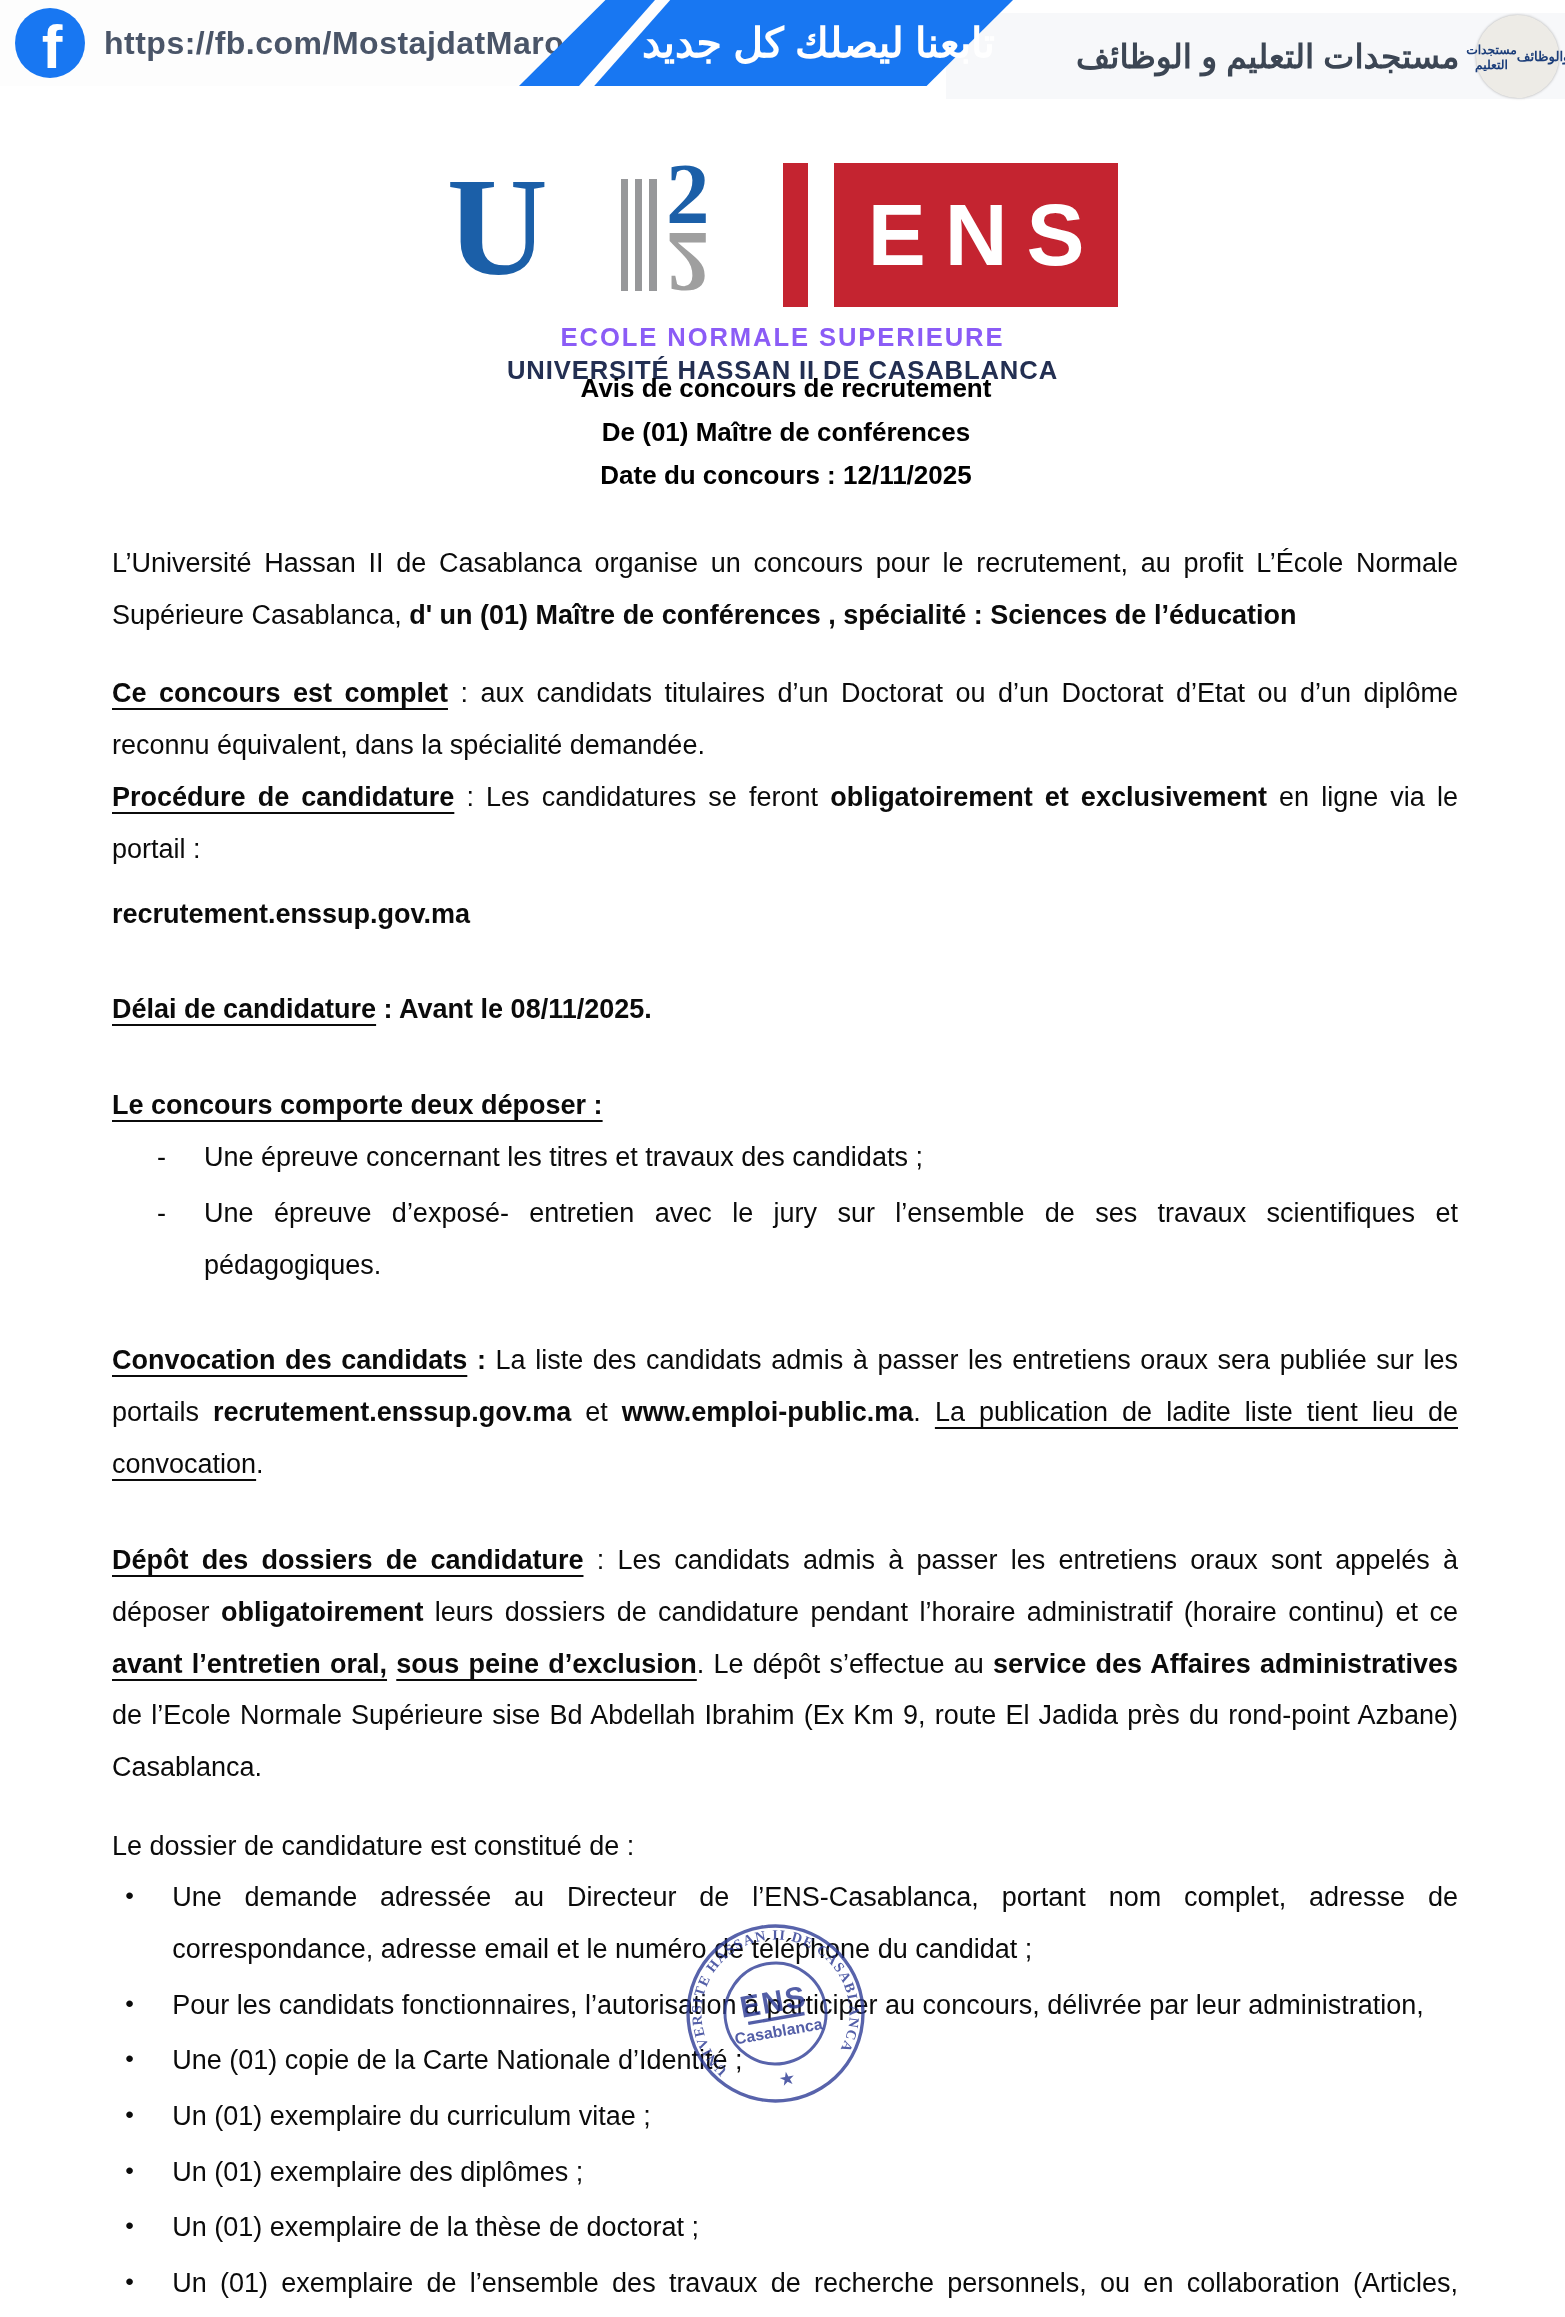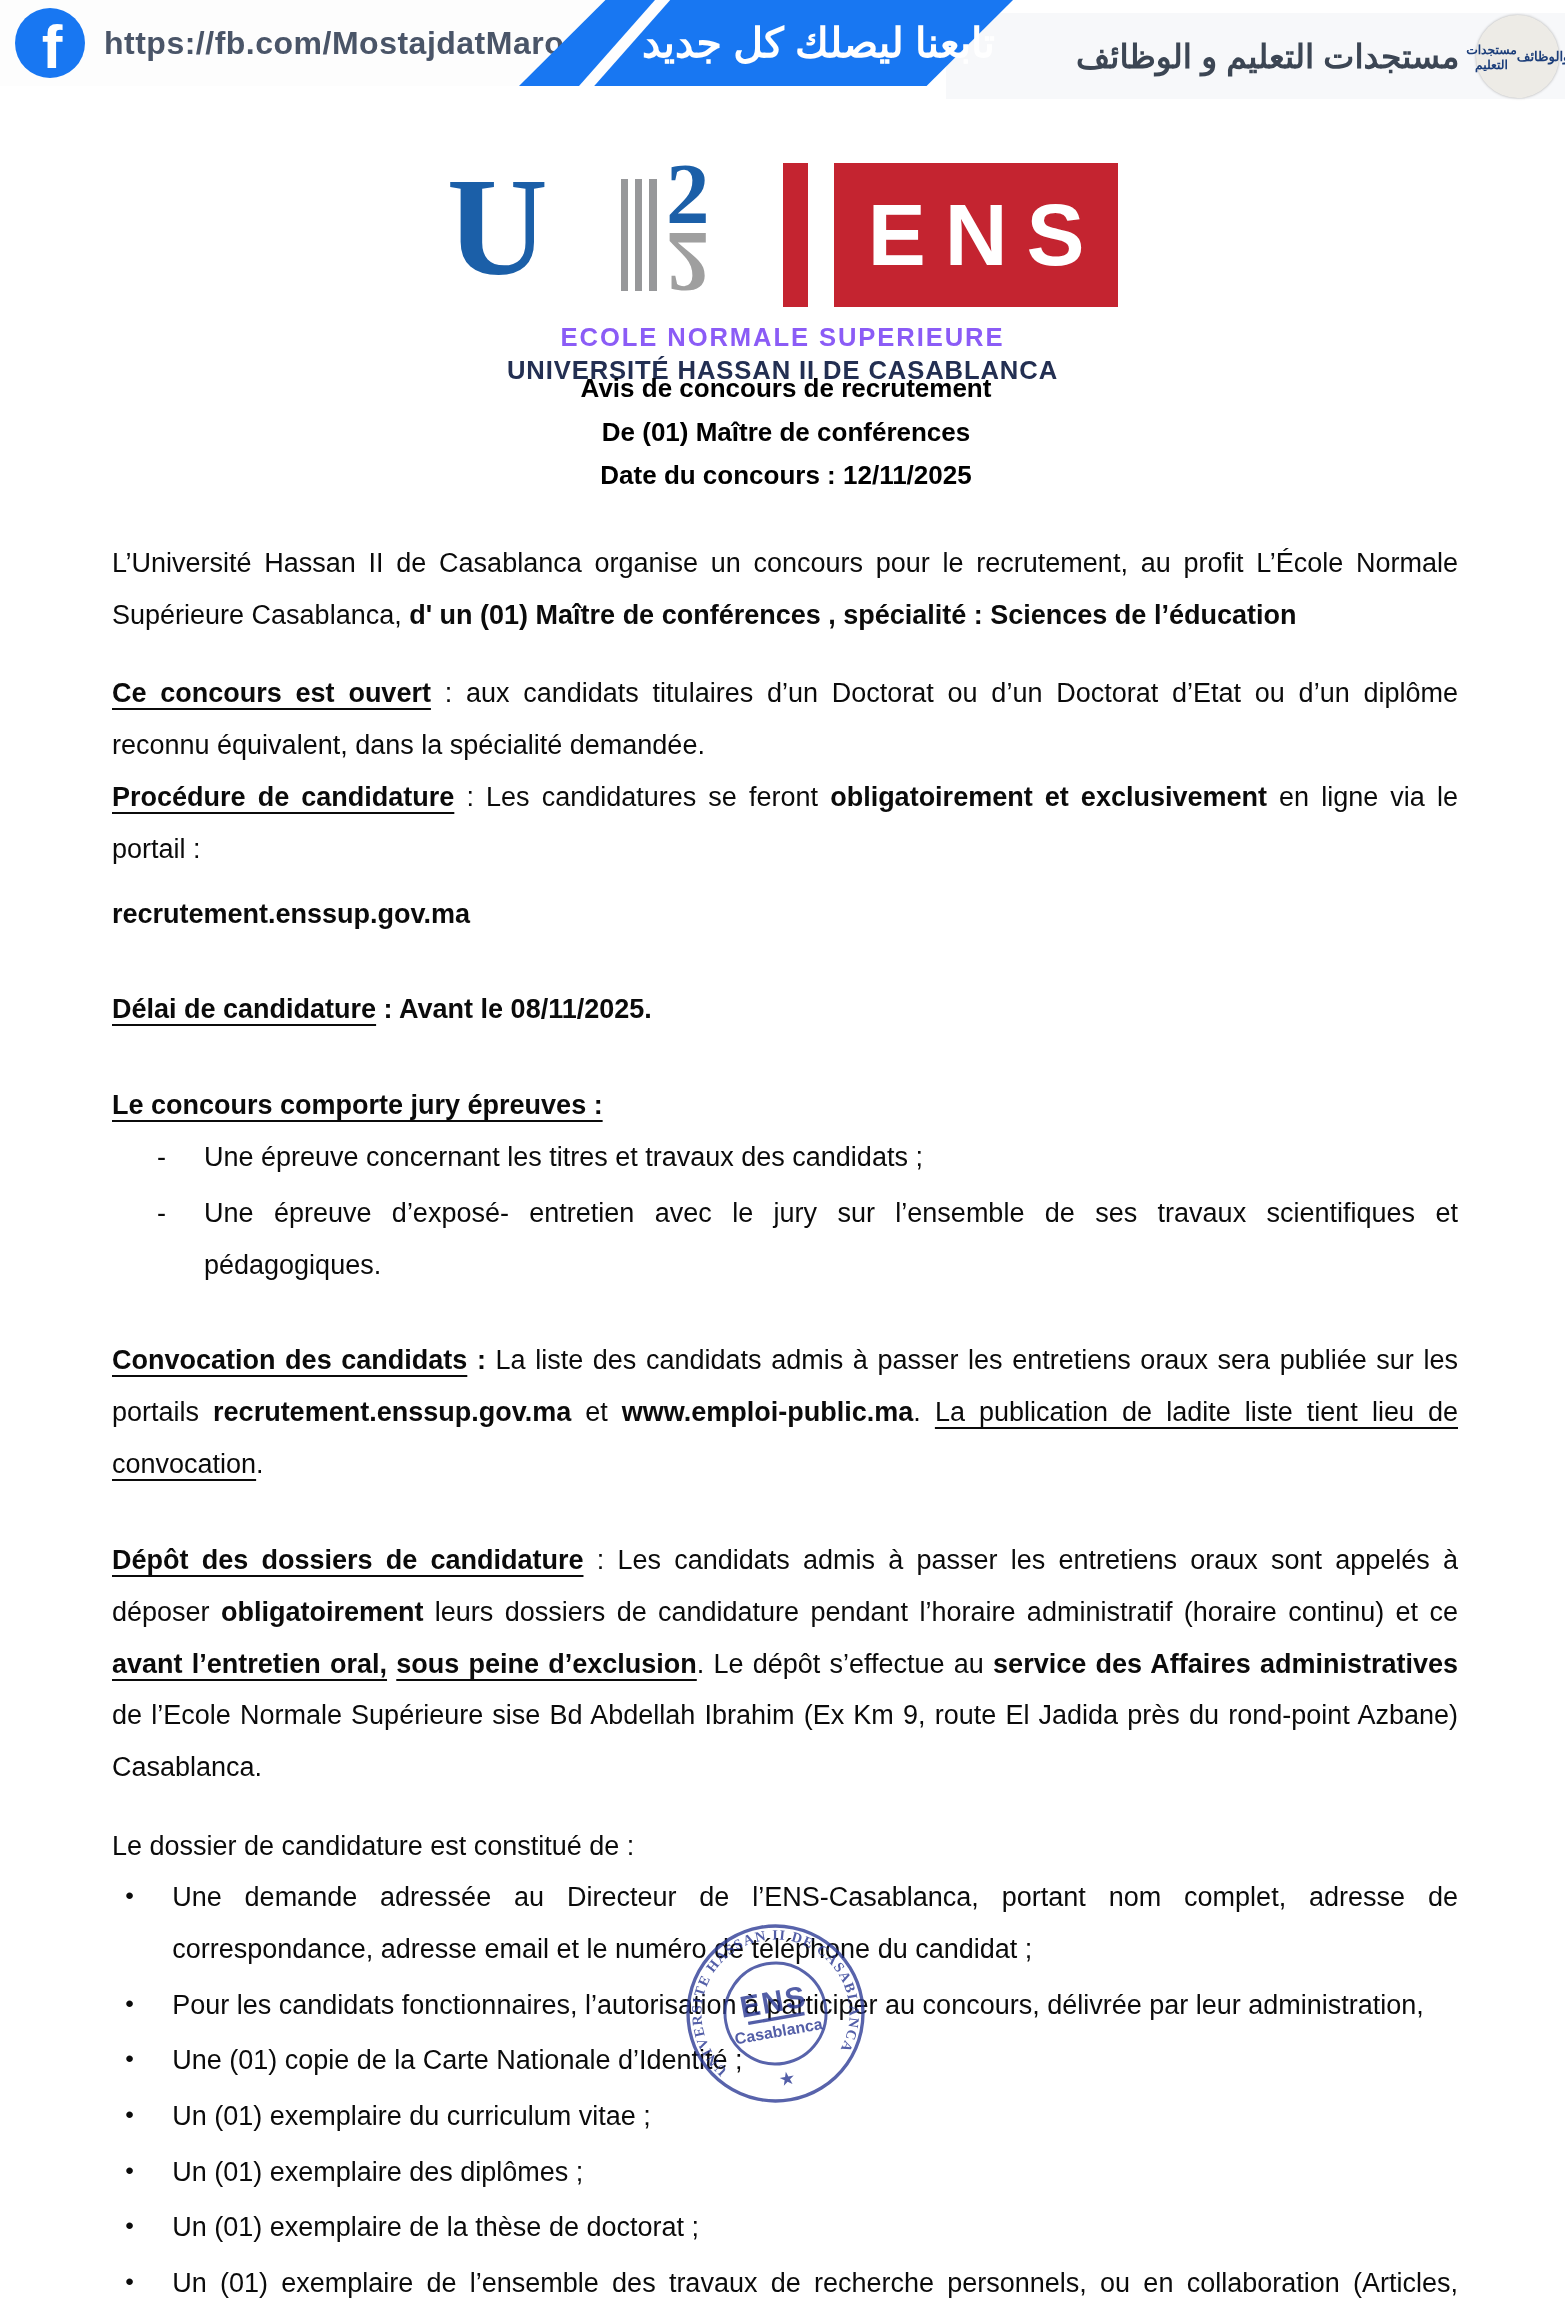--- a/index.html
+++ b/index.html
@@ -169,25 +169,25 @@
   </div>
 
   <div class="title-block">
     <div class="title-line">Avis de concours de recrutement</div>
     <div class="title-line">De (01) Maître de conférences</div>
     <div class="title-line">Date du concours : 12/11/2025</div>
   </div>
 
   <div class="content">
       <div class="para"><span class="r-n">L’Université Hassan II de Casablanca organise un concours pour le recrutement, au profit L’École Normale Supérieure Casablanca, </span><span class="r-b">d' un (01) Maître de conférences ,  spécialité : Sciences de l’éducation</span></div>
-      <div class="para mt-md"><span class="r-bu"> Ce concours est ouvert</span><span class="r-n"> : aux candidats titulaires d’un Doctorat ou d’un Doctorat d’Etat ou d’un diplôme reconnu équivalent, dans la spécialité demandée.</span></div>
+      <div class="para mt-md"><span class="r-bu"> Ce concours est complet</span><span class="r-n"> : aux candidats titulaires d’un Doctorat ou d’un Doctorat d’Etat ou d’un diplôme reconnu équivalent, dans la spécialité demandée.</span></div>
       <div class="para"><span class="r-bu">Procédure de candidature</span><span class="r-n"> : Les candidatures se feront </span><span class="r-b">obligatoirement et exclusivement</span><span class="r-n"> en ligne via le portail :</span></div>
       <div class="para mt-sm"><span class="r-b">recrutement.enssup.gov.ma</span></div>
       <div class="para mt-lg"><span class="r-bu">Délai de candidature</span><span class="r-b"> : Avant le 08/11/2025.</span></div>
-      <div class="para mt-lg"><span class="r-bu">Le concours comporte jury épreuves :</span></div>
+      <div class="para mt-lg"><span class="r-bu">Le concours comporte deux déposer :</span></div>
       <div class="list mt-lg">
         <div class="li">
           <span class="marker m-dash">-</span>
           <span class="li-text">Une épreuve concernant les titres et travaux des candidats ;</span>
         </div>
         <div class="li">
           <span class="marker m-dash">-</span>
           <span class="li-text">Une épreuve d’exposé- entretien avec le jury sur l’ensemble de ses travaux scientifiques et pédagogiques.</span>
         </div>
       </div>

